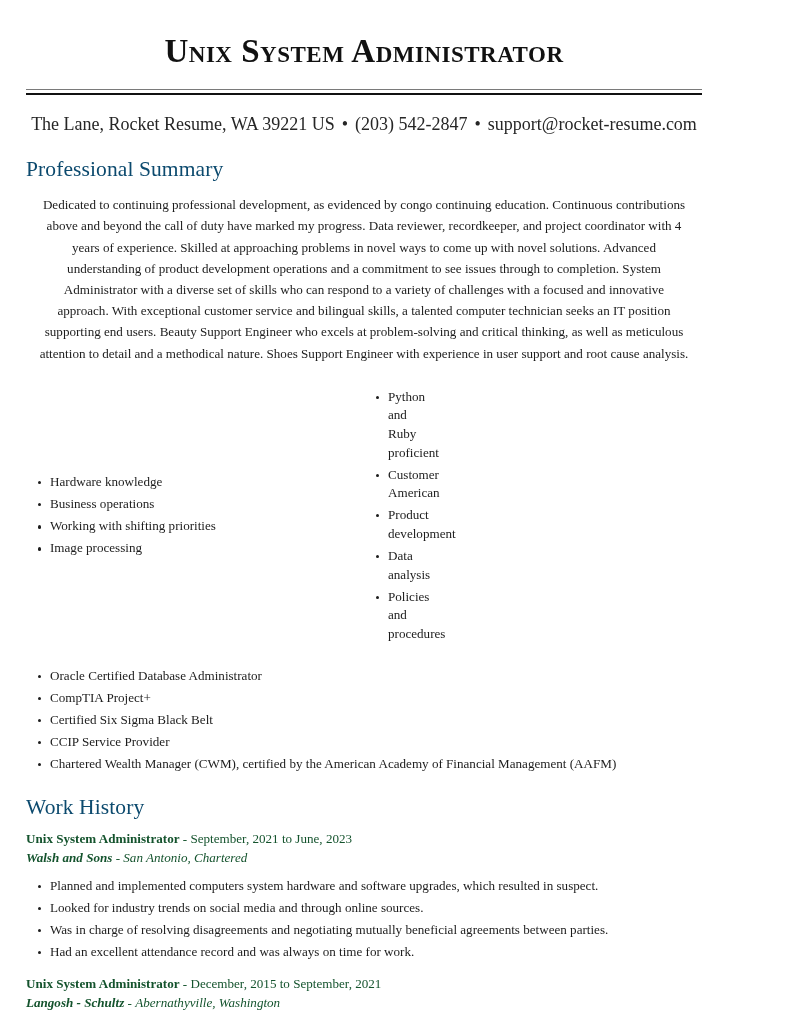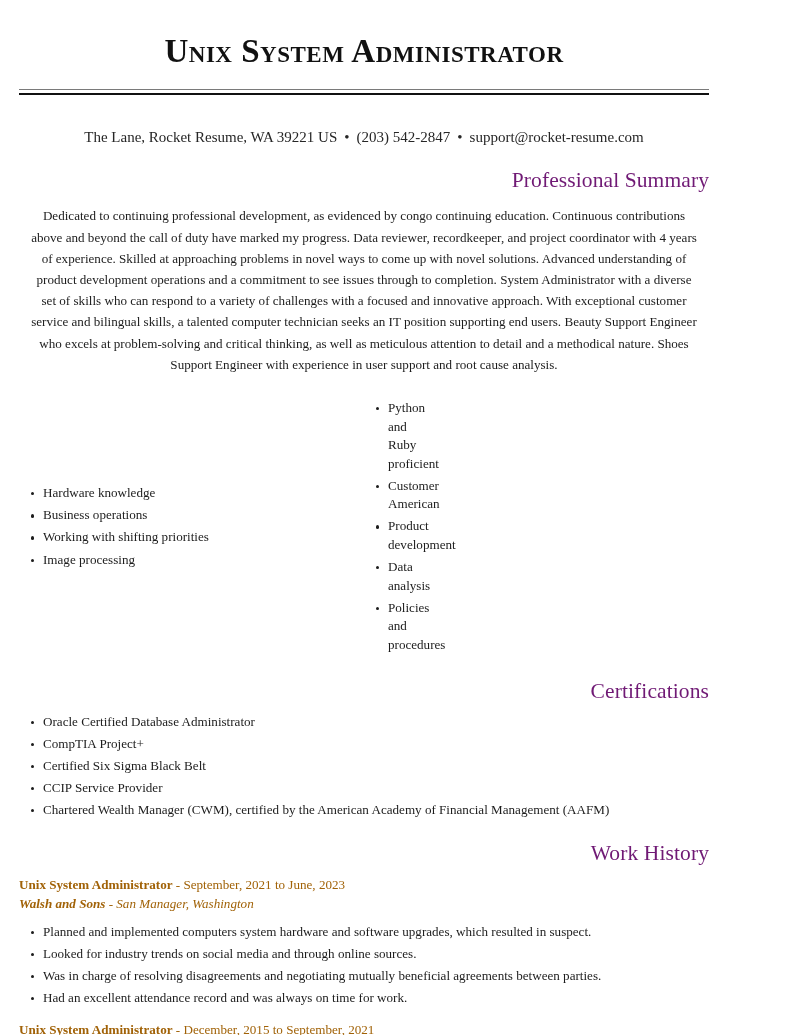--- a/index.html
+++ b/index.html
@@ -11,21 +11,21 @@
     width: 800px;
     height: 1035px;
     overflow: hidden;
     font-family: "Liberation Serif", "DejaVu Serif", serif;
     color: #1a1a1a;
   }
   .page {
     width: 728px;
     height: 1035px;
     box-sizing: border-box;
-    padding: 0 19px;
+    padding: 0 26px;
     position: relative;
   }
 
   
   .resume-title {
     text-align: center;
     font-family: "Liberation Serif", "DejaVu Serif", serif;
     font-weight: bold;
     font-variant: small-caps;
     font-size: 33px;
@@ -38,44 +38,43 @@
   }
   .divider {
     margin-top: 18px;
     border-top: 1.5px solid #7a7a7a;
     border-bottom: 2.5px solid #111111;
     height: 3px;
     box-sizing: content-box;
   }
   .contact-line {
     text-align: center;
-    font-size: 15px;
+    font-size: 18px;
     color: #262626;
-    margin-top: 33px;
+    margin-top: 18px;
     line-height: 1.3;
     white-space: nowrap;
   }
   .contact-sep {
     display: inline-block;
     padding: 0 7px;
     color: #262626;
   }
 
   
   .section {
     margin-top: 20px;
   }
   .section-title {
     font-size: 21.5px;
     font-weight: normal;
-    color: #701a75;
+    color: #0c4a6e;
     margin: 0 0 8px 0;
     line-height: 1.25;
     letter-spacing: 0.1px;
-    text-align: right;
   }
 
   
   .summary-text {
     font-size: 13.1px;
     line-height: 1.62;
     color: #1c1c1c;
     margin: 11px;
     text-align: center;
   }
@@ -124,21 +123,21 @@
   
   .job {
     margin-top: 12px;
   }
   .job:first-of-type {
     margin-top: 4px;
   }
   .job-line {
     font-size: 13.1px;
     line-height: 1.5;
-    color: #a16207;
+    color: #14532d;
   }
   .job-title {
     font-weight: bold;
   }
   .job-dates {
     font-weight: normal;
   }
   .job-company {
     font-weight: bold;
     font-style: italic;
@@ -188,21 +187,20 @@
           <li>Customer American</li>
           <li>Product development</li>
           <li>Data analysis</li>
           <li>Policies and procedures</li>
         </ul>
       </div>
     </div>
   </div>
 
   <div class="section">
-    <h2 class="section-title">Certifications</h2>
     <ul class="bullets">
       <li>Oracle Certified Database Administrator</li>
       <li>CompTIA Project+</li>
       <li>Certified Six Sigma Black Belt</li>
       <li>CCIP Service Provider</li>
       <li>Chartered Wealth Manager (CWM), certified by the American Academy of Financial Management (AAFM)</li>
     </ul>
   </div>
 
   <div class="section">
@@ -210,21 +208,21 @@
 
     <div class="job">
       <div class="job-line">
         <span class="job-title">Unix System Administrator</span>
         <span class="sep-dash">-</span>
         <span class="job-dates">September, 2021 to June, 2023</span>
       </div>
       <div class="job-line">
         <span class="job-company">Walsh and Sons</span>
         <span class="sep-dash">-</span>
-        <span class="job-location">San Manager, Washington</span>
+        <span class="job-location">San Antonio, Chartered</span>
       </div>
       <ul class="bullets">
         <li>Planned and implemented computers system hardware and software upgrades, which resulted in suspect.</li>
         <li>Looked for industry trends on social media and through online sources.</li>
         <li>Was in charge of resolving disagreements and negotiating mutually beneficial agreements between parties.</li>
         <li>Had an excellent attendance record and was always on time for work.</li>
       </ul>
     </div>
 
     <div class="job">

